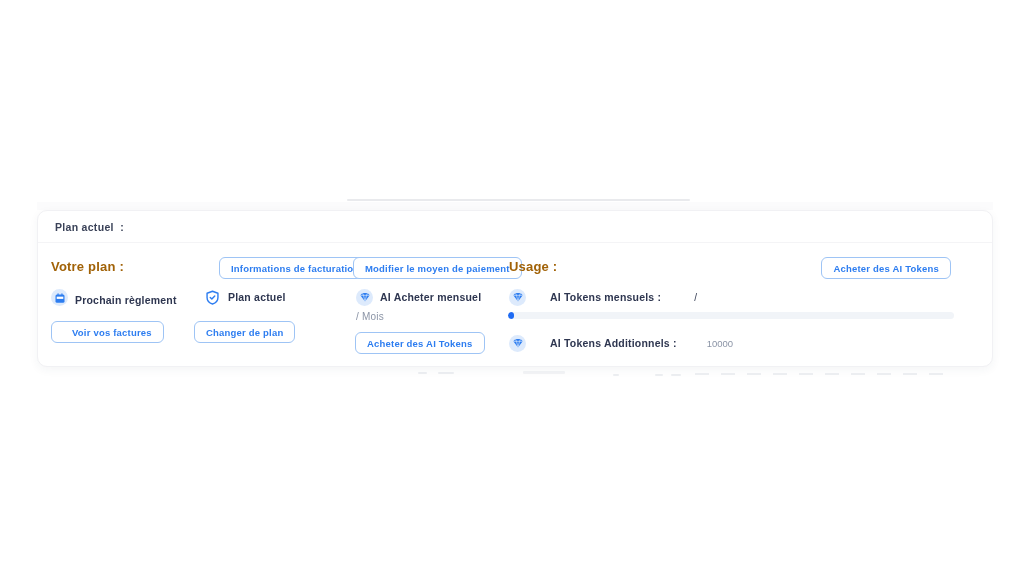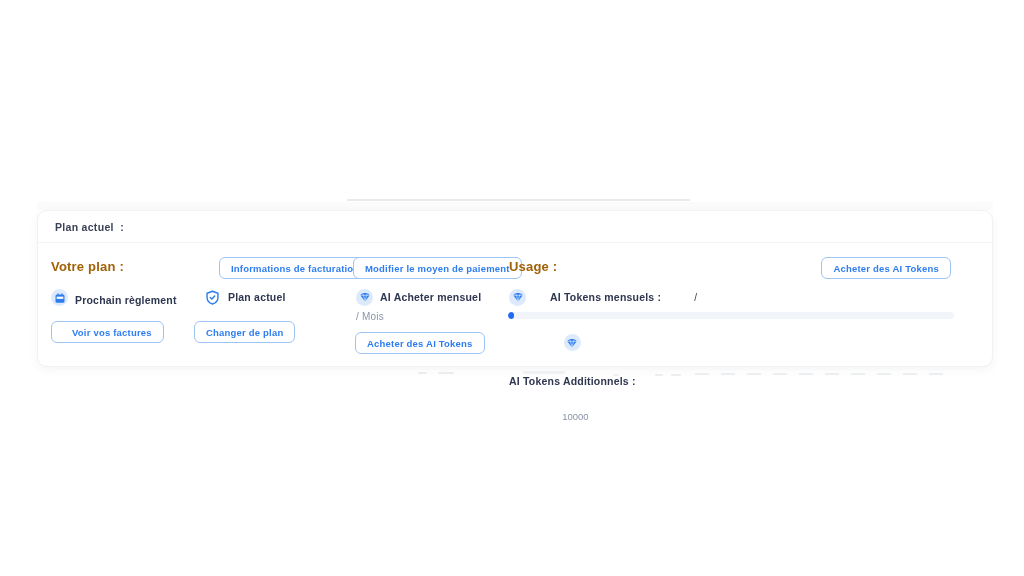--- a/index.html
+++ b/index.html
@@ -128,21 +128,21 @@
         </svg>
       </span>
       <span class="usage-label">AI Tokens mensuels :</span>
       <span class="usage-value">/</span>
     </div>
 
     <div class="progress-track">
       <div class="progress-fill" style="width: 1.3%;"></div>
     </div>
 
-    <div class="usage-row" style="left:471px; top:123px;flex-direction:column;">
+    <div class="usage-row" style="left:471px; top:123px;">
       <span class="icon-circle">
         <svg width="12" height="12" viewBox="0 0 16 16">
           <path d="M4.6 2.6 H11.4 L14.2 5.8 L8 14 L1.8 5.8 Z" fill="#2d7df0"></path>
           <path d="M1.8 5.8 H14.2 M4.6 2.6 L6 5.8 L8 14 L10 5.8 L11.4 2.6" fill="none" stroke="#ddeafc" stroke-width="0.9"></path>
         </svg>
       </span>
       <span class="usage-label">AI Tokens Additionnels :</span>
       <span class="usage-value gray">10000</span>
     </div>
 

